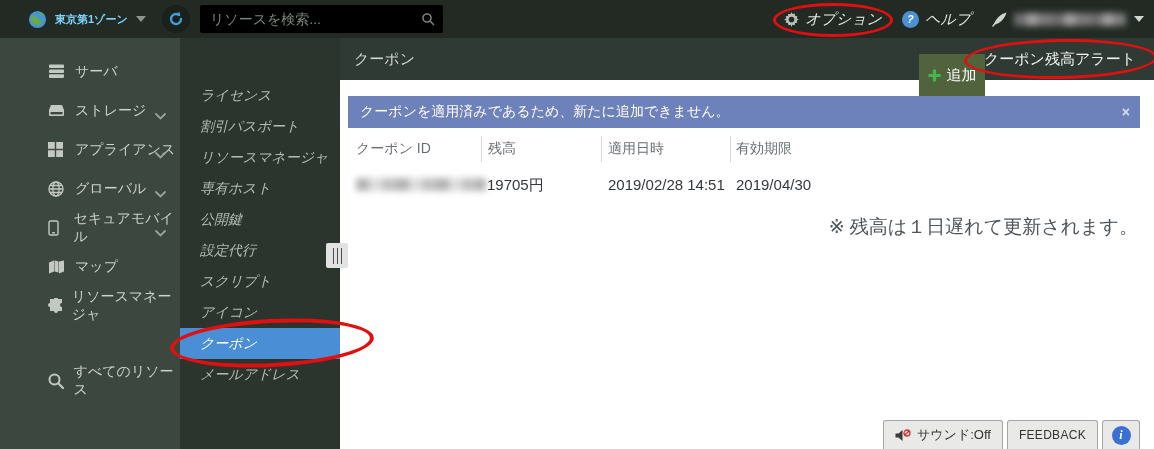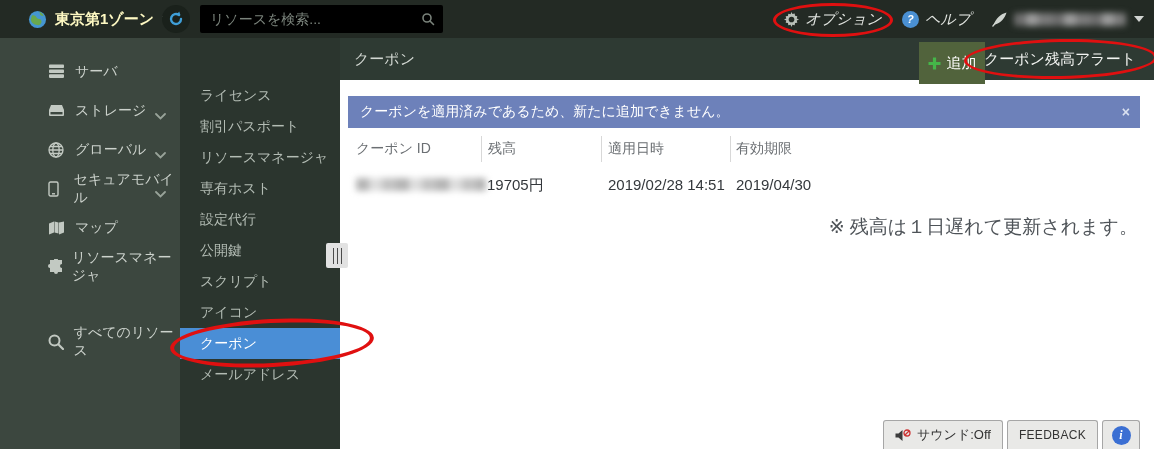--- a/index.html
+++ b/index.html
@@ -4,21 +4,21 @@
 <style>
   html,body{margin:0;padding:0;}
   body{
     width:1154px;height:449px;position:relative;overflow:hidden;
     background:#fff;font-family:"Liberation Sans","DejaVu Sans",sans-serif;
     -webkit-font-smoothing:antialiased;
   }
   
   #topbar{position:absolute;left:0;top:0;width:1154px;height:38px;background:#232a24;z-index:6;}
   .zone-select{position:absolute;left:28px;top:0;height:38px;display:flex;align-items:center;gap:8px;cursor:pointer;}
-  .zone-label{color:#fef9c3;font-size:15px;font-weight:bold;text-align:center;}
+  .zone-label{color:#7dd3fc;font-size:11px;font-weight:bold;text-align:center;}
   .caret{width:0;height:0;border-left:5px solid transparent;border-right:5px solid transparent;border-top:6px solid #8d948d;}
   .refresh-btn{position:absolute;left:162px;top:5px;width:28px;height:28px;border-radius:50%;background:#1a211b;display:flex;align-items:center;justify-content:center;cursor:pointer;}
   .search-box{position:absolute;left:200px;top:5px;width:243px;height:28px;}
   .search-box input{
     width:100%;height:100%;box-sizing:border-box;background:#000000;border:none;border-radius:2px;
     color:#cfd5cf;font-size:14px;padding:0 28px 0 10px;outline:none;font-family:inherit;
   }
   .search-box input::placeholder{color:#7b847c;}
   .search-glyph{position:absolute;right:8px;top:7px;}
   .topbar-right{position:absolute;right:10px;top:0;height:38px;display:flex;align-items:center;gap:20px;}
@@ -28,29 +28,29 @@
     background:repeating-linear-gradient(90deg,#6e6e6e 0 12px,#9c9c9c 12px 24px,#7b7b7b 24px 38px);}
   .caret-sm{width:0;height:0;border-left:5px solid transparent;border-right:5px solid transparent;border-top:6px solid #d2d5d2;margin-left:2px;}
   
   #sidebar{position:absolute;left:0;top:38px;width:180px;height:411px;background:#3c473f;z-index:4;}
   .side-item{position:relative;height:39px;display:flex;align-items:center;padding-left:32px;color:#ccd2cc;font-size:14px;cursor:pointer;margin-left:16px;}
   .side-item:first-child{margin-top:14px;}
   .sicon{width:20px;margin-right:7px;display:flex;align-items:center;color:#c2c9c2;}
   .side-chevron{position:absolute;right:14px;top:16px;color:#98a399;}
   .side-item.all-resources{margin-top:36px;}
   
-  #submenu{position:absolute;left:180px;top:38px;width:160px;height:411px;background:#2b352e;padding-top:42px;box-sizing:border-box;z-index:4;}
+  #submenu{position:absolute;left:180px;top:38px;width:160px;height:411px;background:#2b352e;padding-top:42px;box-sizing:border-box;z-index:4;font-style:italic;}
   .sub-item{position:relative;height:31px;line-height:31px;padding-left:20px;color:#b3bcb4;font-size:14px;cursor:pointer;white-space:nowrap;}
   .sub-item.active{background:var(--accent-blue);color:#fff;}
   .grip{position:absolute;left:146px;top:205px;width:22px;height:25px;background:#e2e2e2;border-radius:2px;display:flex;align-items:center;justify-content:center;gap:3px;cursor:col-resize;z-index:5;}
   .grip span{display:block;width:1px;height:16px;background:#4c4c4c;}
   
   #main-header{position:absolute;left:340px;top:38px;right:0;height:42px;background:#2e3a33;z-index:3;}
   .main-title{position:absolute;left:14px;top:0;height:42px;display:flex;align-items:center;color:#d3d8d3;font-size:15px;}
-  .add-btn{position:absolute;right:169px;top:4px;height:42px;width:66px;background:#51633c;display:flex;align-items:center;justify-content:center;gap:6px;color:#fff;font-size:15px;cursor:pointer;}
+  .add-btn{position:absolute;right:169px;top:16px;height:42px;width:66px;background:#51633c;display:flex;align-items:center;justify-content:center;gap:6px;color:#fff;font-size:15px;cursor:pointer;}
   .alert-btn{position:absolute;right:12px;top:0;height:42px;display:flex;align-items:center;padding:0 6px;color:#f2f4f1;font-size:15px;cursor:pointer;}
   
   #content{position:absolute;left:340px;top:80px;right:0;bottom:0;background:#fff;}
   .notice{position:absolute;left:8px;top:16px;right:14px;height:32px;background:var(--notice-bg);display:flex;align-items:center;color:#fff;font-size:14px;padding-left:12px;box-sizing:border-box;}
   .notice-close{position:absolute;right:10px;top:7px;color:#d9e0f0;font-size:14px;font-weight:bold;cursor:pointer;line-height:18px;}
   .th{position:absolute;top:60px;font-size:14px;color:#6b6f73;white-space:nowrap;}
   .vsep{position:absolute;top:56px;height:26px;width:1px;background:#d8d8d8;}
   .cell{position:absolute;top:96px;font-size:15px;color:#34383c;white-space:nowrap;}
   .id-blur{position:absolute;left:16px;top:98px;width:130px;height:13px;border-radius:2px;filter:blur(3px);
     background:repeating-linear-gradient(90deg,#b5b5b5 0 13px,#dedede 13px 26px,#c3c3c3 26px 40px);}
@@ -147,20 +147,36 @@
     </span>
     <span>ストレージ</span>
     <span class="side-chevron">
       <svg width="11" height="7" viewBox="0 0 11 7">
           <path d="M1 1l4.5 4.5L10 1" stroke="currentColor" stroke-width="1.8" fill="none" stroke-linecap="round"></path>
         </svg>
     </span>
   </div>
   <div class="side-item">
     <span class="sicon">
+      <svg width="15" height="15" viewBox="0 0 15 15" fill="currentColor">
+          <rect x="0" y="0" width="6.8" height="6.8"></rect>
+          <rect x="8.2" y="0" width="6.8" height="6.8"></rect>
+          <rect x="0" y="8.2" width="6.8" height="6.8"></rect>
+          <rect x="8.2" y="8.2" width="6.8" height="6.8"></rect>
+        </svg>
+    </span>
+    <span>アプライアンス</span>
+    <span class="side-chevron">
+      <svg width="11" height="7" viewBox="0 0 11 7">
+          <path d="M1 1l4.5 4.5L10 1" stroke="currentColor" stroke-width="1.8" fill="none" stroke-linecap="round"></path>
+        </svg>
+    </span>
+  </div>
+  <div class="side-item">
+    <span class="sicon">
       <svg width="16" height="16" viewBox="0 0 16 16" fill="none" stroke="currentColor" stroke-width="1.3">
           <circle cx="8" cy="8" r="7"></circle>
           <ellipse cx="8" cy="8" rx="3.2" ry="7"></ellipse>
           <path d="M1 8h14M2 4.5h12M2 11.5h12"></path>
         </svg>
     </span>
     <span>グローバル</span>
     <span class="side-chevron">
       <svg width="11" height="7" viewBox="0 0 11 7">
           <path d="M1 1l4.5 4.5L10 1" stroke="currentColor" stroke-width="1.8" fill="none" stroke-linecap="round"></path>
@@ -206,22 +222,22 @@
     </span>
     <span>すべてのリソース</span>
   </div>
 </div>
 
 <div id="submenu">
   <div class="sub-item"><span>ライセンス</span></div>
   <div class="sub-item"><span>割引パスポート</span></div>
   <div class="sub-item"><span>リソースマネージャ</span></div>
   <div class="sub-item"><span>専有ホスト</span></div>
+  <div class="sub-item"><span>公開鍵</span></div>
   <div class="sub-item"><span>設定代行</span></div>
-  <div class="sub-item"><span>公開鍵</span></div>
   <div class="sub-item"><span>スクリプト</span></div>
   <div class="sub-item"><span>アイコン</span></div>
   <div class="sub-item active">
     <span>クーポン</span>
     <span class="red-ellipse re-coupon"></span>
   </div>
   <div class="sub-item"><span>メールアドレス</span></div>
   <div class="grip">
       <span></span>
       <span></span>

